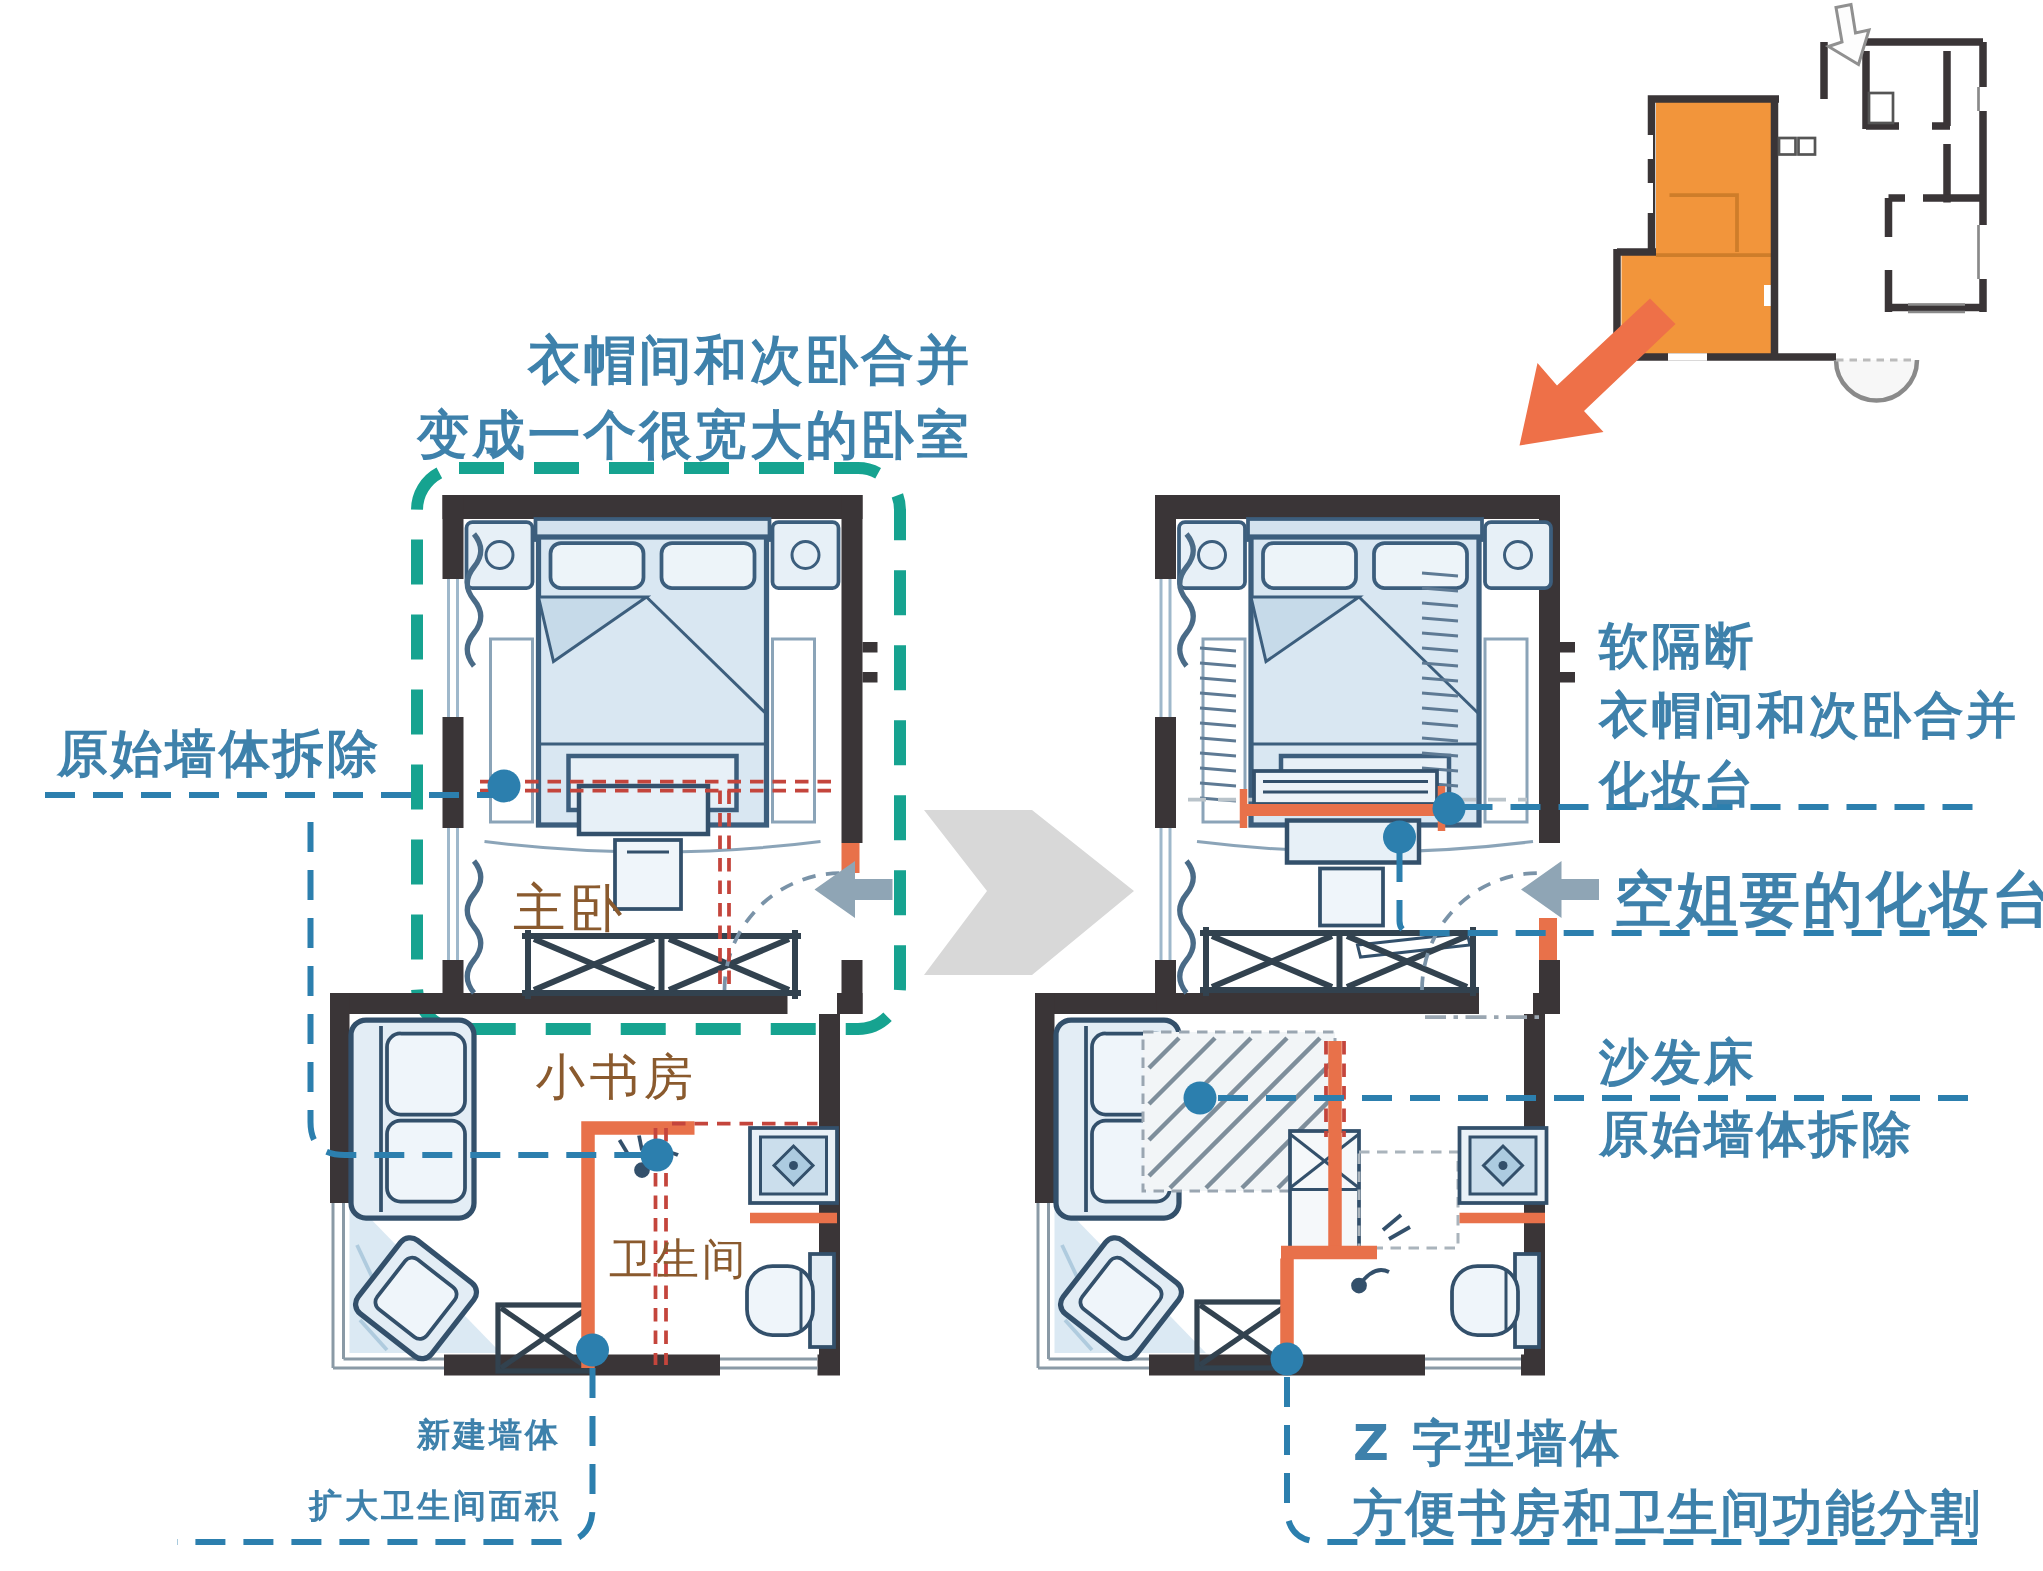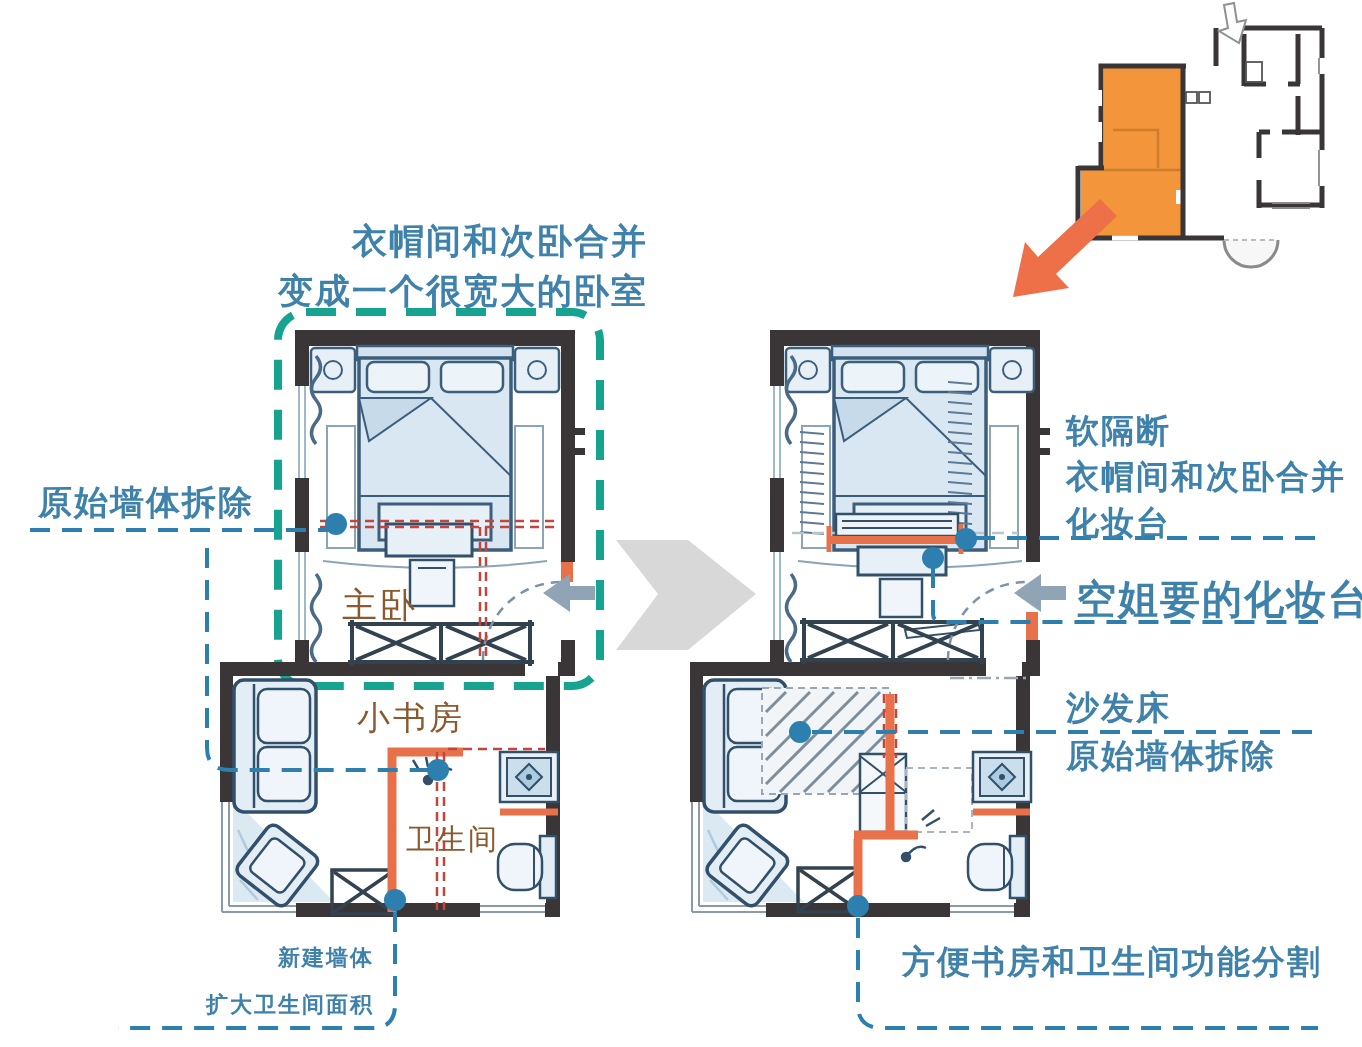--- a/index.html
+++ b/index.html
@@ -419,16 +419,17 @@
 </div>
 
 <div class="lbl" style="left:1076px;top:572px;font-size:40px;letter-spacing:2px;">空姐要的化妆台</div>
 
 <div class="lbl" style="left:1066px;top:636px;font-size:33px;line-height:48px;letter-spacing:2px;margin-top:48px;">
   <div>沙发床</div>
   <div>原始墙体拆除</div>
 </div>
 
 <div class="lbl" style="left:902px;top:938px;font-size:33px;line-height:47px;letter-spacing:2px;">
+  <div>Z 字型墙体</div>
   <div>方便书房和卫生间功能分割</div>
 </div>
 
 </div>
 
 </body></html>

